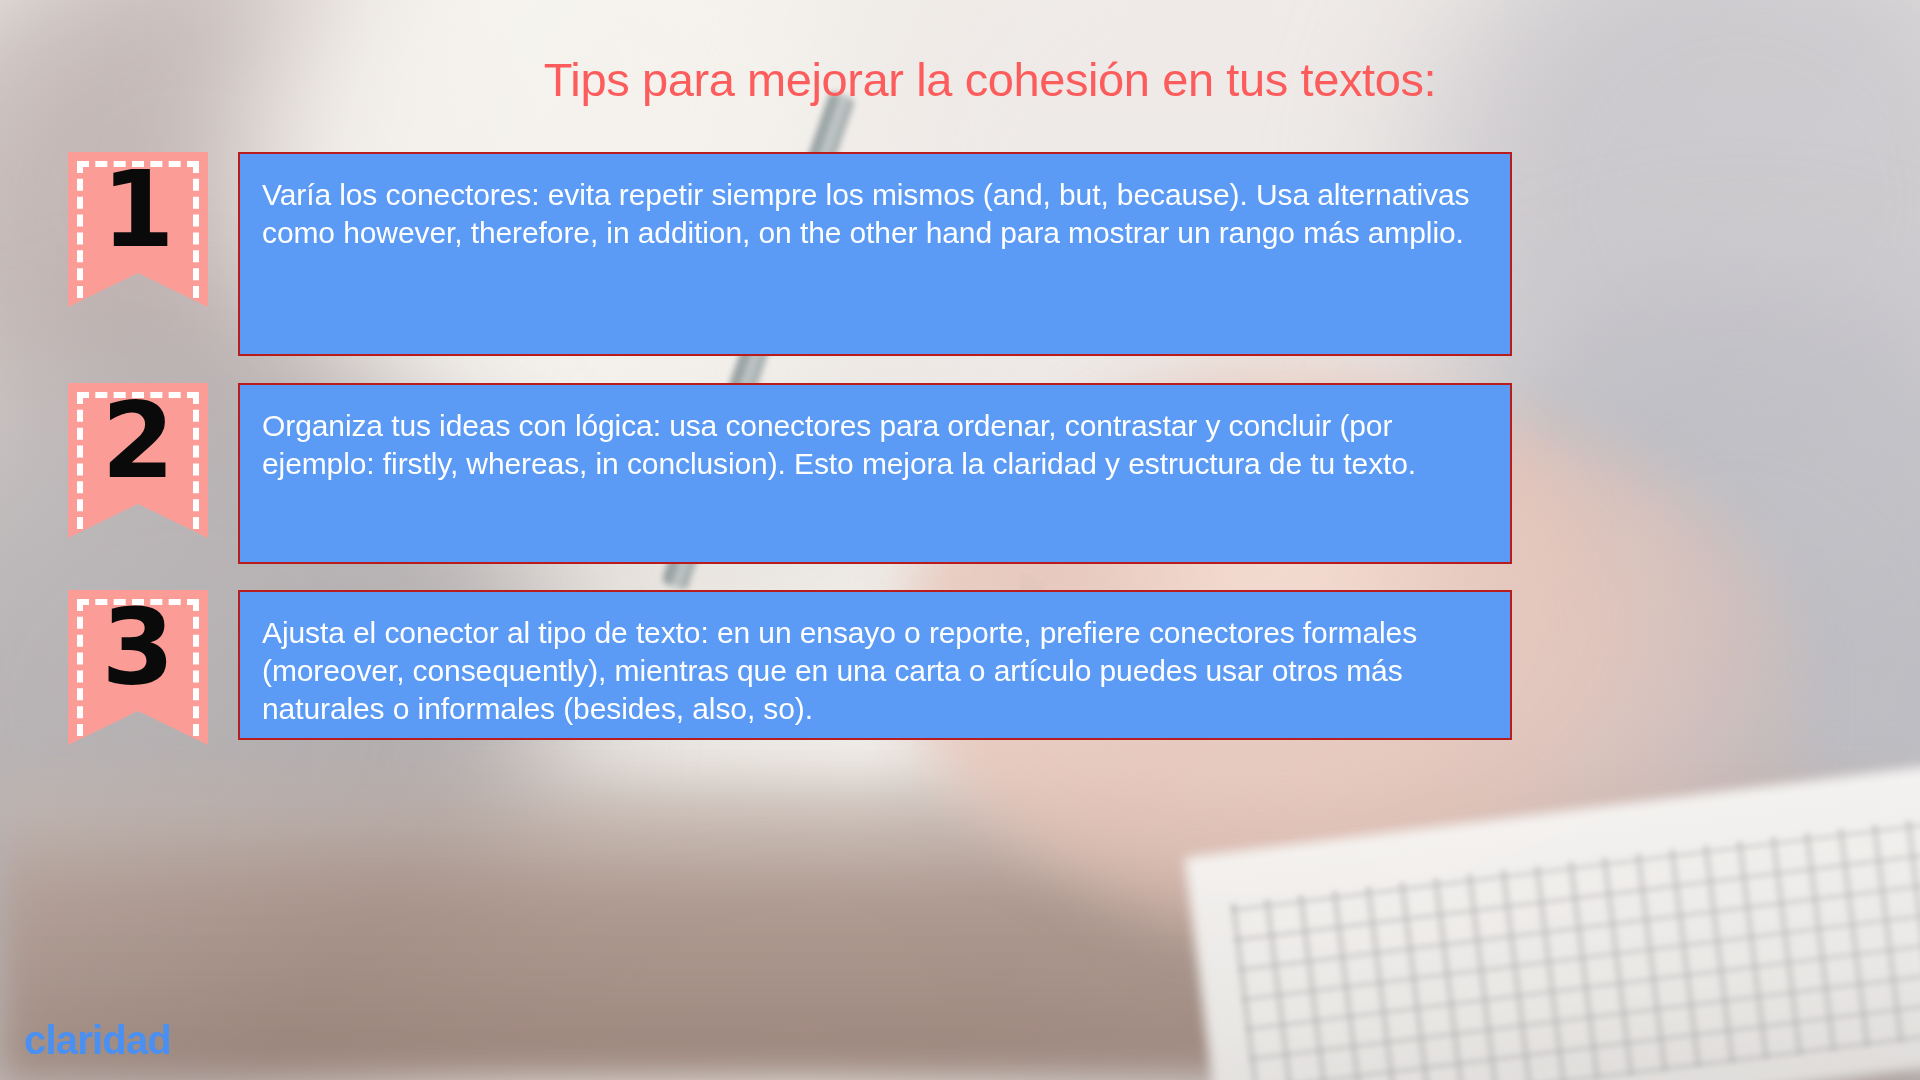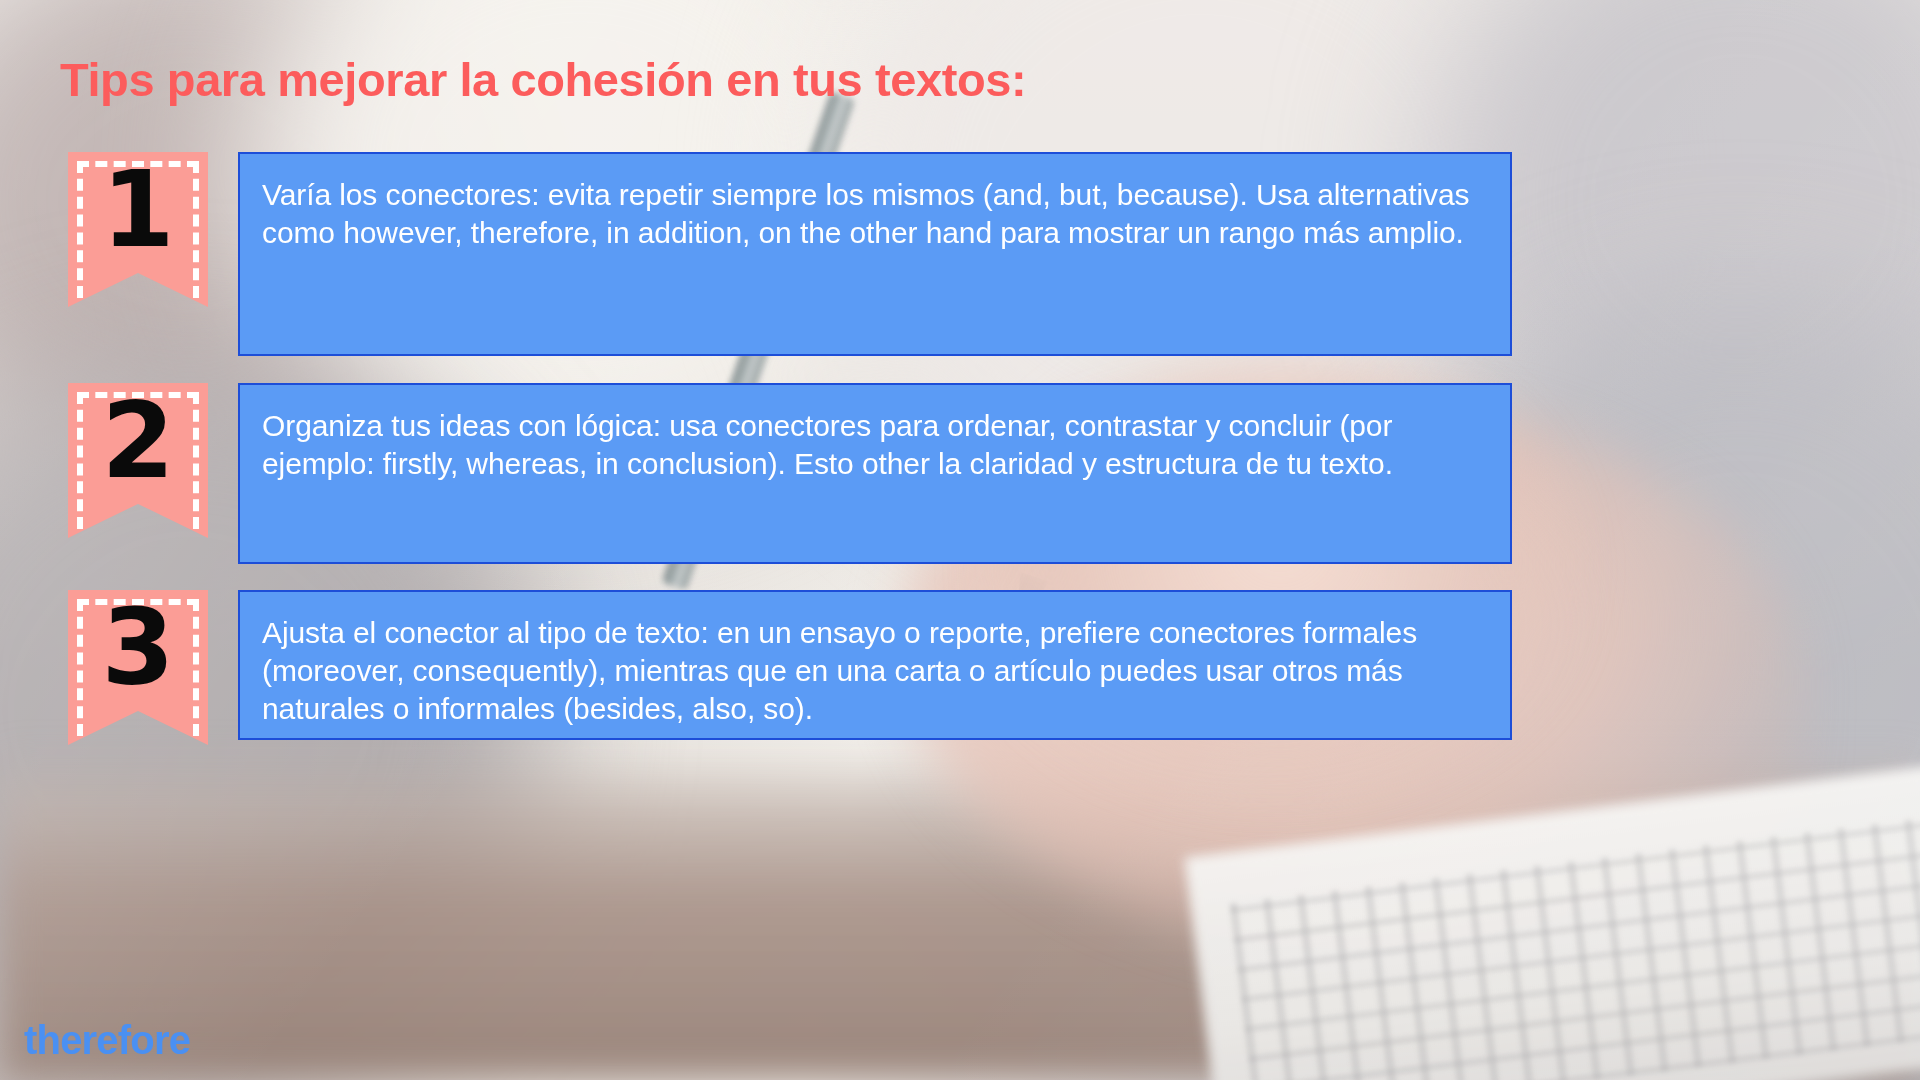--- a/index.html
+++ b/index.html
@@ -79,24 +79,24 @@
   .sheen{
     position:absolute;inset:0;
     background:linear-gradient(125deg,rgba(255,255,255,.28) 0%,rgba(255,255,255,0) 38%,rgba(255,255,255,0) 62%,rgba(255,255,255,.12) 100%);
   }
 
   
   #content{position:absolute;inset:0;}
 
   .title{
     position:absolute;left:0;right:0;top:52px;
-    text-align:left;
+    text-align:center;
     color:#fc5c5c;
     font-size:47px;
-    font-weight:bold;
+    font-weight:normal;
     letter-spacing:-0.4px;
     padding-left:60px;
     white-space:nowrap;
   }
 
   .row{position:absolute;left:0;}
   .row1{top:152px;}
   .row2{top:383px;}
   .row3{top:590px;}
 
@@ -132,21 +132,21 @@
   }
 
   .b-h1{height:155px;}
   .b-h2{height:155px;}
   .b-h3{height:155px;}
 
   
   .box{
     position:absolute;left:238px;width:1274px;
     background:#5b9bf5;
-    border:2px solid #1d4ed8;
+    border:2px solid #b91c1c;
     box-sizing:border-box;
     color:#ffffff;
     padding:22px 22px 10px 22px;
     font-size:30px;
     line-height:1.26;
     letter-spacing:-0.1px;
   }
   .box1{height:204px;}
   .box2{height:181px;}
   .box3{height:150px;}
@@ -195,29 +195,29 @@
       <div class="box box1">Varía los conectores: evita repetir siempre los mismos (and, but, because). Usa alternativas como however, therefore, in addition, on the other hand para mostrar un rango más amplio.</div>
     </div>
 
     <div class="row row2">
       <div class="badge badge-shape b-h2">
         <div class="badge-inner">
           <span class="badge-num">2</span>
           <span class="badge-dash"></span>
         </div>
       </div>
-      <div class="box box2">Organiza tus ideas con lógica: usa conectores para ordenar, contrastar y concluir (por ejemplo: firstly, whereas, in conclusion). Esto other la claridad y estructura de tu texto.</div>
+      <div class="box box2">Organiza tus ideas con lógica: usa conectores para ordenar, contrastar y concluir (por ejemplo: firstly, whereas, in conclusion). Esto mejora la claridad y estructura de tu texto.</div>
     </div>
 
     <div class="row row3">
       <div class="badge badge-shape b-h3">
         <div class="badge-inner">
           <span class="badge-num">3</span>
           <span class="badge-dash"></span>
         </div>
       </div>
       <div class="box box3">Ajusta el conector al tipo de texto: en un ensayo o reporte, prefiere conectores formales (moreover, consequently), mientras que en una carta o artículo puedes usar otros más naturales o informales (besides, also, so).</div>
     </div>
 
-    <div class="logo">therefore</div>
+    <div class="logo">claridad</div>
 
   </div>
 </div>
 
 </body></html>

